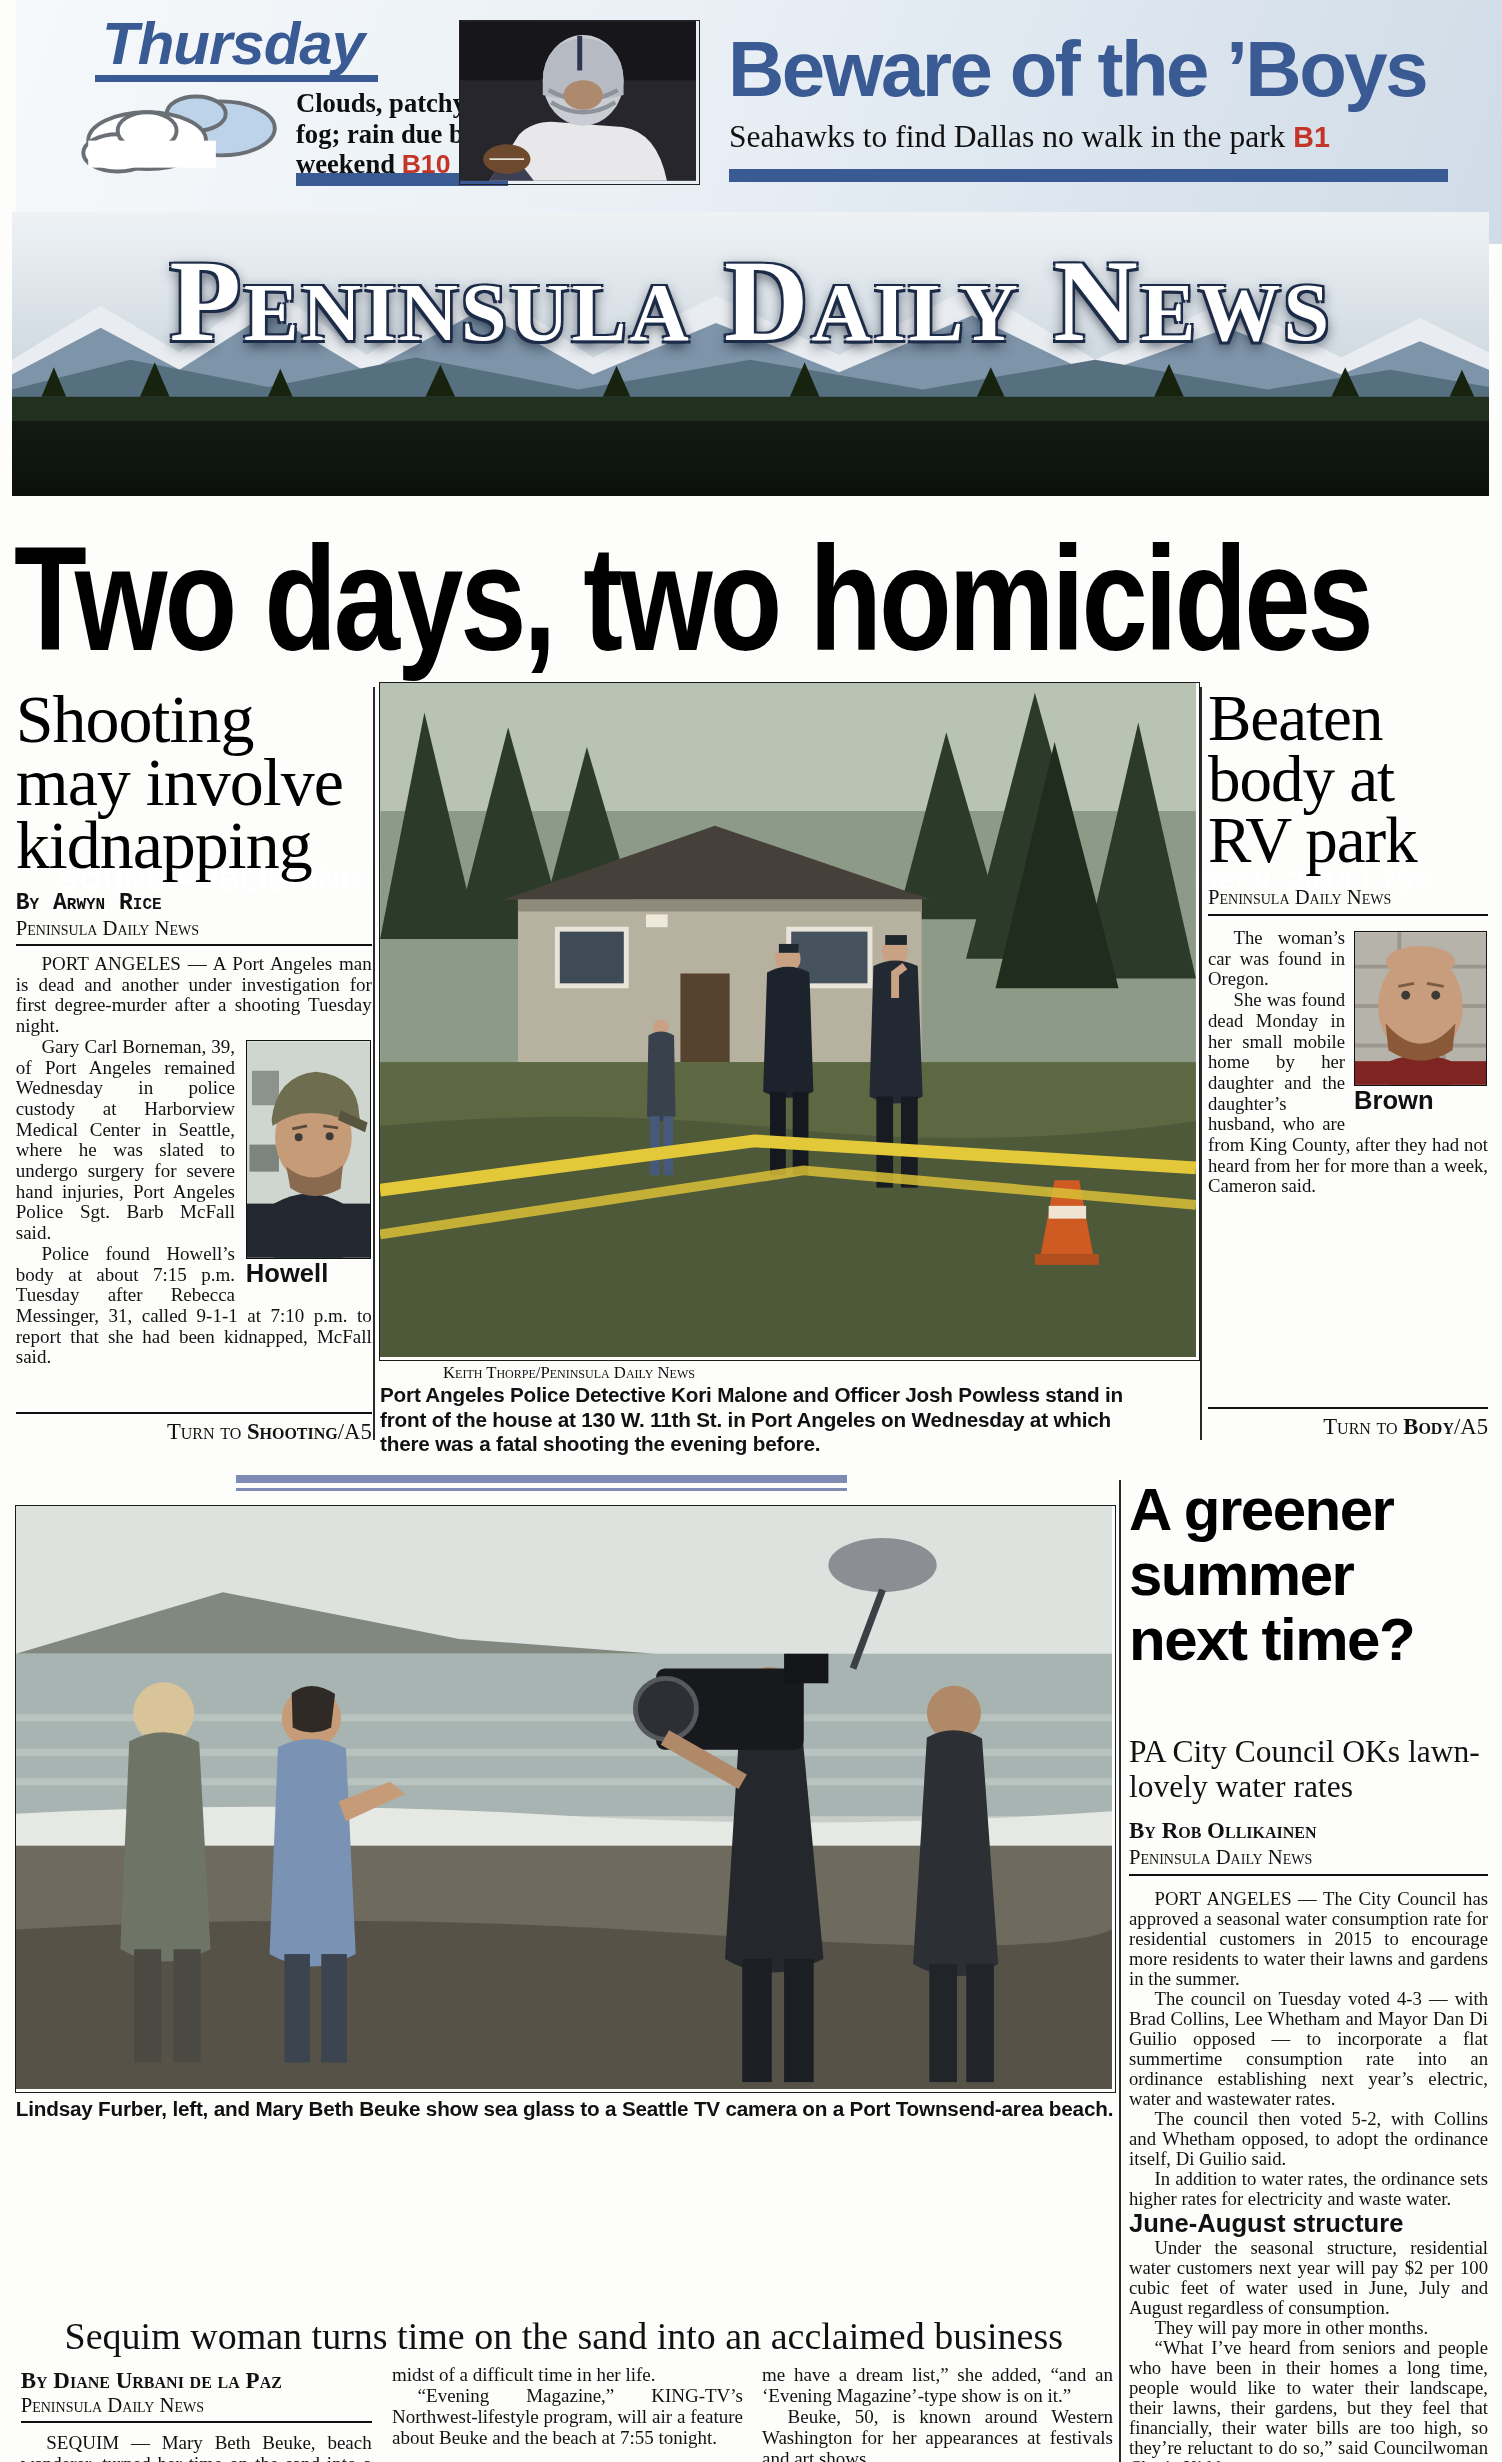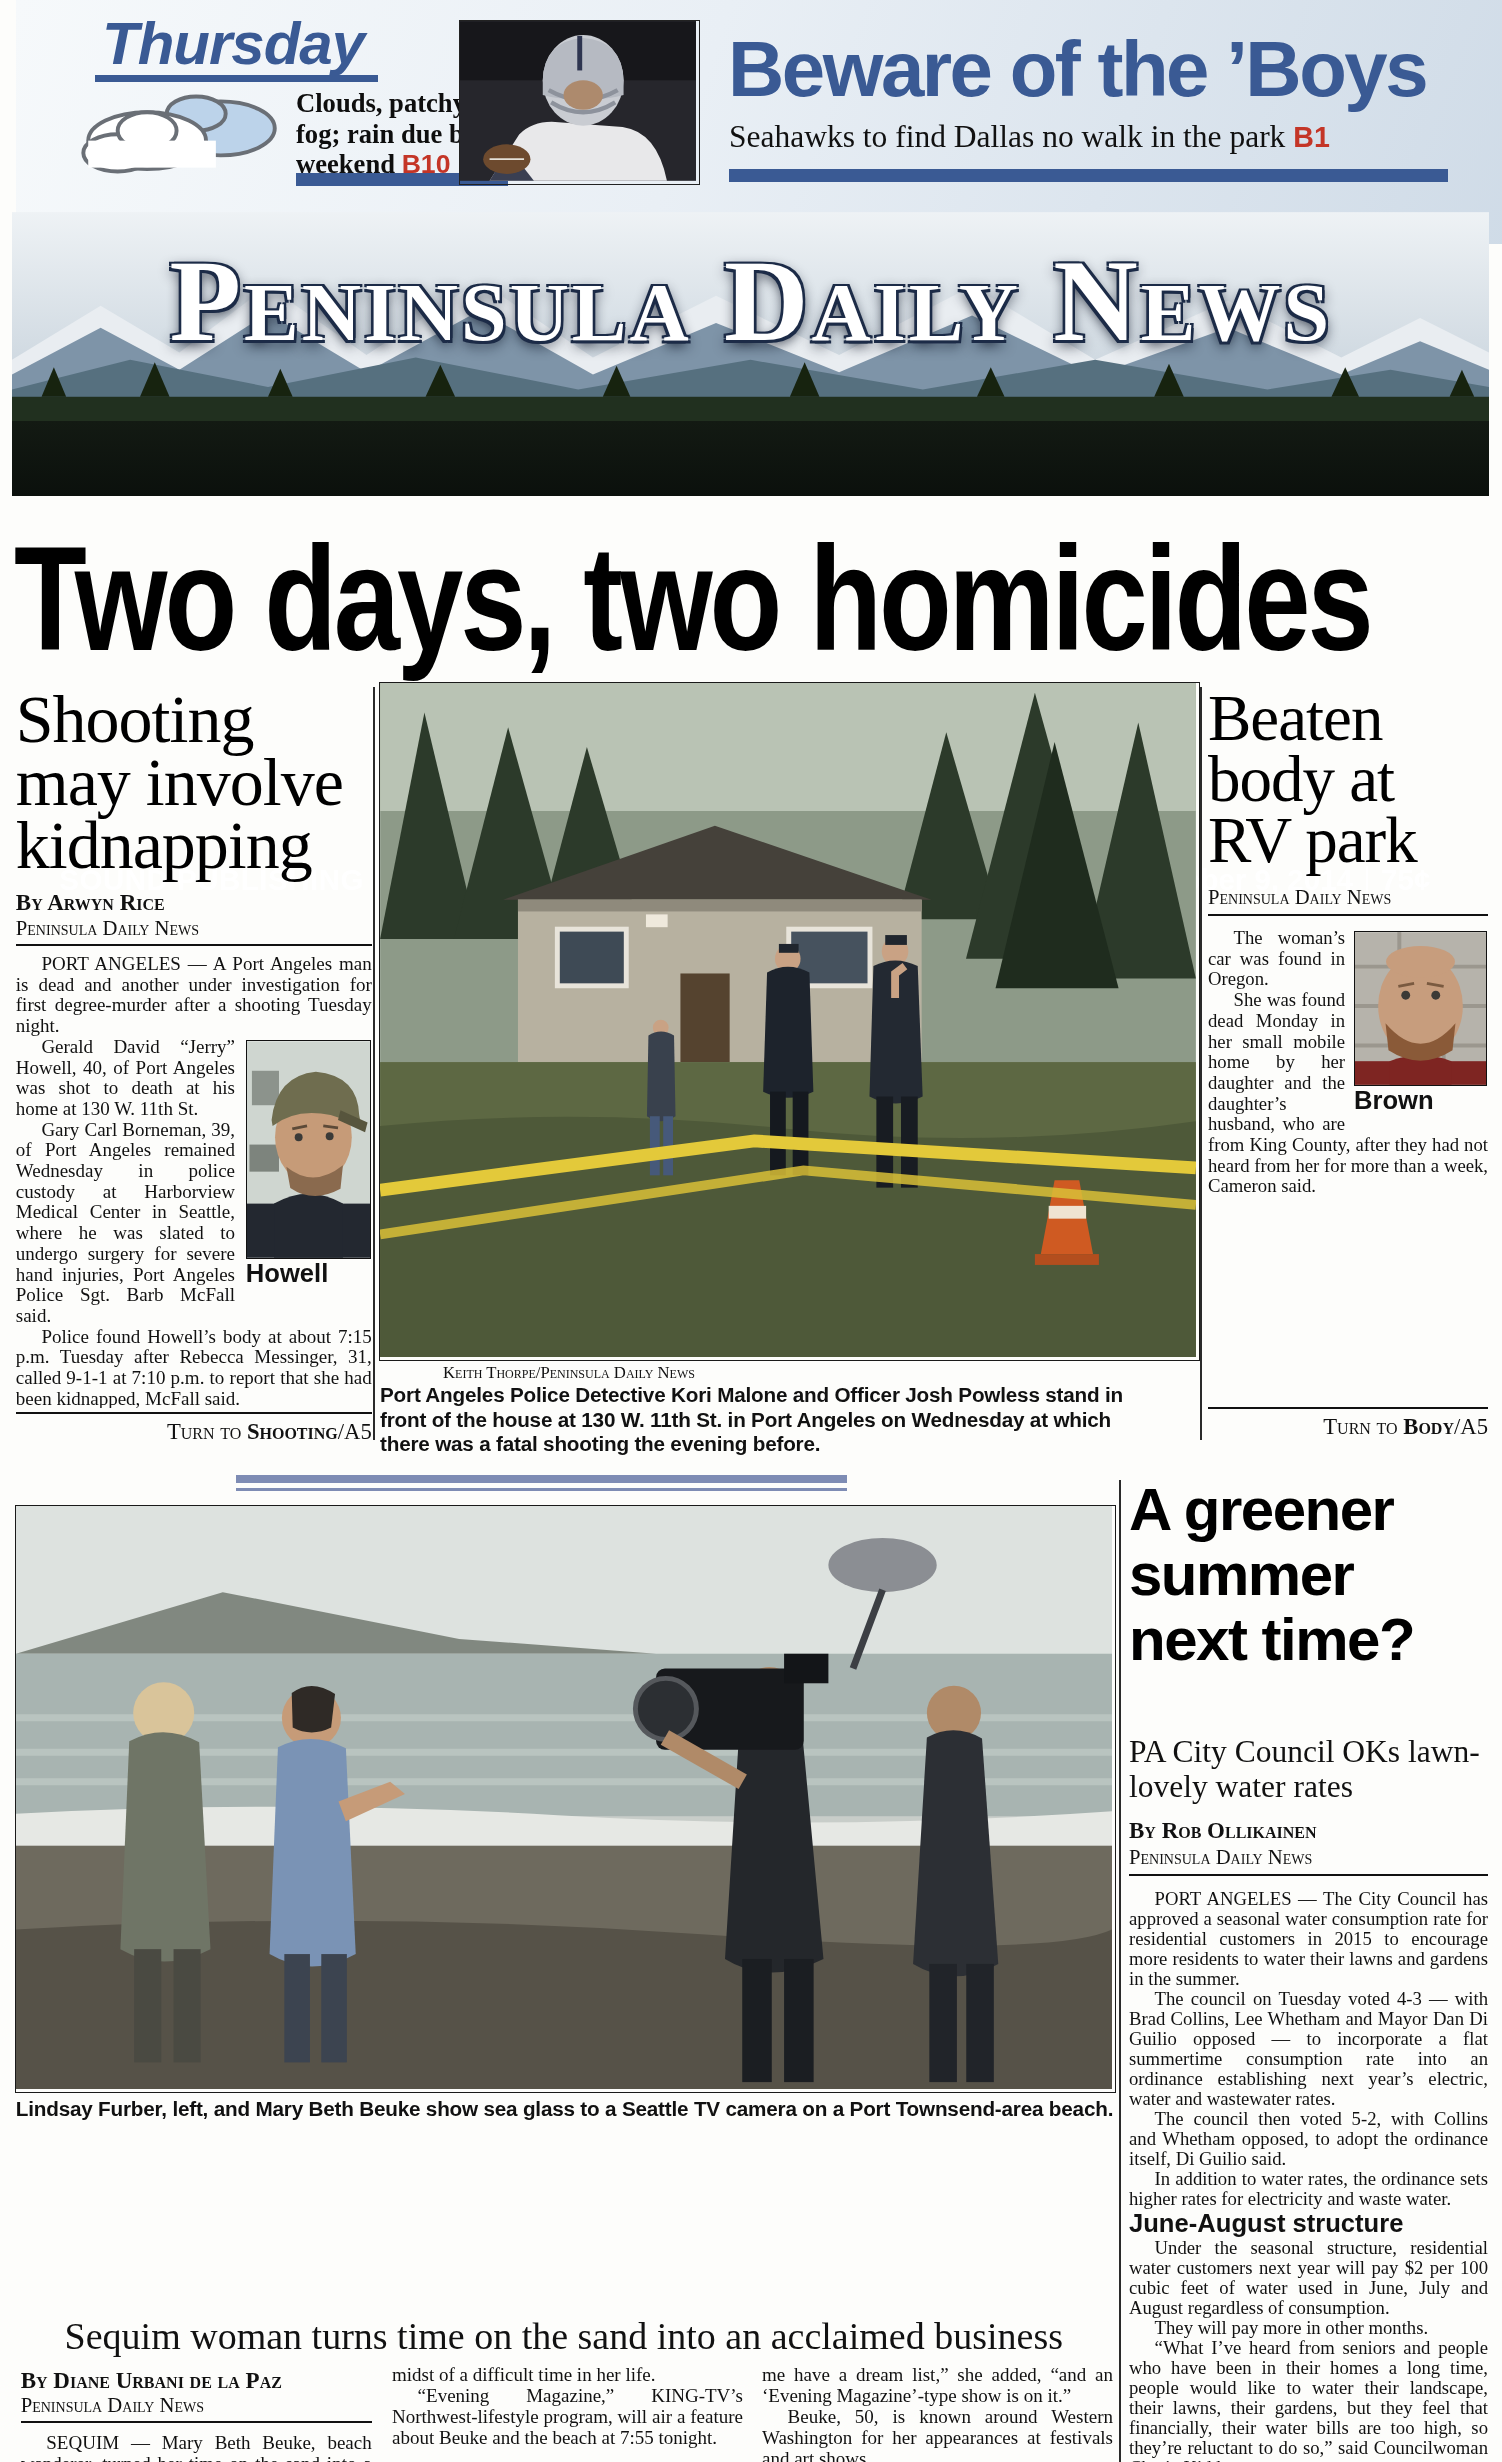--- a/index.html
+++ b/index.html
@@ -132,21 +132,21 @@
     <div class="abs edition">Port Angeles-Sequim-West End</div>
     <div class="abs dateprice"><span>October 9, 2014</span><span class="sep"></span><span>75¢</span></div>
   </div>
 
   <div class="abs mainhead">Two days, two homicides</div>
 
   <div class="abs vrule" style="left:373px;top:687px;height:753px;"></div>
   <div class="abs vrule" style="left:1200px;top:687px;height:753px;"></div>
 
   <div class="abs ahead" style="left:15.8px;top:688px;width:345px;">Shooting may involve kidnapping</div>
-  <div class="abs byline" style="left:15.8px;top:890px;">By Arwyn Rice</div>
+  <div class="abs byline" style="left:15.8px;top:890px;font-family:Liberation Mono, monospace;">By Arwyn Rice</div>
   <div class="abs org" style="left:15.8px;top:917px;">Peninsula Daily News</div>
   <div class="abs hrule" style="left:15.8px;top:944px;width:356px;"></div>
   <div class="abs bodytext" style="left:15.8px;top:954px;width:356px;height:454px;overflow:hidden;">
     <p>PORT ANGELES — A Port Angeles man is dead and another under investigation for first degree-murder after a shooting Tuesday night.</p>
     <div class="floatmug" style="width:126px;">
       <div class="mug" style="width:123px;height:217px;">
         <svg width="123" height="217" viewBox="0 0 250 440">
           <rect width="250" height="440" fill="#cfd6d0"></rect>
           <rect x="10" y="60" width="55" height="70" fill="#8c938c"></rect>
           <rect x="5" y="210" width="60" height="55" fill="#7d847d"></rect>
@@ -156,21 +156,20 @@
           <path d="M50 160 Q60 70 140 62 Q225 70 228 150 L232 170 L170 150 Q100 135 52 172 Z" fill="#6f6d4f"></path>
           <path d="M190 140 L245 165 L240 185 L185 160 Z" fill="#57553d"></path>
           <path d="M80 255 Q135 300 195 252 L190 300 Q135 330 88 298 Z" fill="#8a6a4e"></path>
           <circle cx="105" cy="195" r="8" fill="#3a3a38"></circle>
             <circle cx="168" cy="193" r="8" fill="#3a3a38"></circle>
           <path d="M92 178 L122 172 M155 172 L185 176" stroke="#5c4a38" stroke-width="6"></path>
         </svg>
       </div>
       <div class="mugcap">Howell</div>
     </div>
-    <p>Gerald David “Jerry” Howell, 40, of Port Angeles was shot to death at his home at 130 W. 11th St.</p>
     <p>Gary Carl Borneman, 39, of Port Angeles remained Wednesday in police custody at Harborview Medical Center in Seattle, where he was slated to undergo surgery for severe hand injuries, Port Angeles Police Sgt. Barb McFall said.</p>
     <p>Police found Howell’s body at about 7:15 p.m. Tuesday after Rebecca Messinger, 31, called 9-1-1 at 7:10 p.m. to report that she had been kidnapped, McFall said.</p>
   </div>
   <div class="abs hrule" style="left:15.8px;top:1412px;width:356px;height:1.5px;"></div>
   <div class="abs turnline" style="left:15.8px;top:1419px;width:356px;"><span class="sc">Turn to </span><b>Shooting</b><span>/A5</span></div>
 
   <div class="abs photoframe" style="left:379px;top:682px;width:819px;height:677px;">
     <svg width="816" height="674" viewBox="0 0 1657 1369">
       <rect width="1657" height="1369" fill="#8d9a88"></rect>
       <rect width="1657" height="260" fill="#b9c3b4"></rect>

